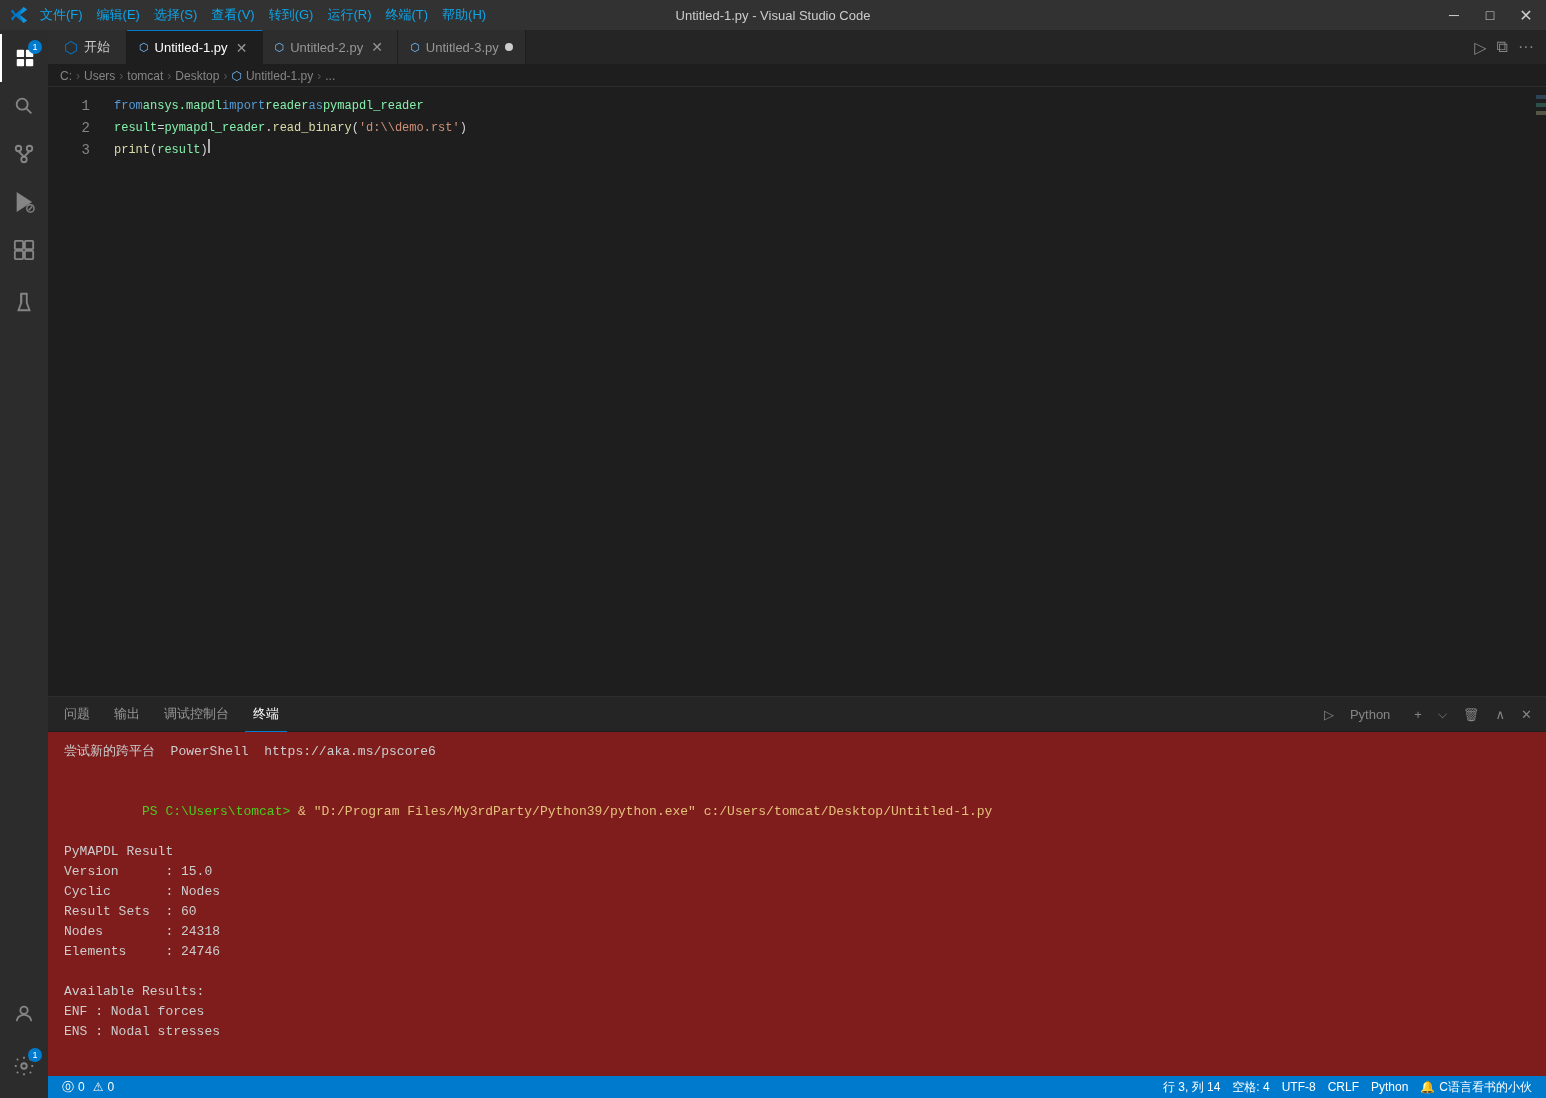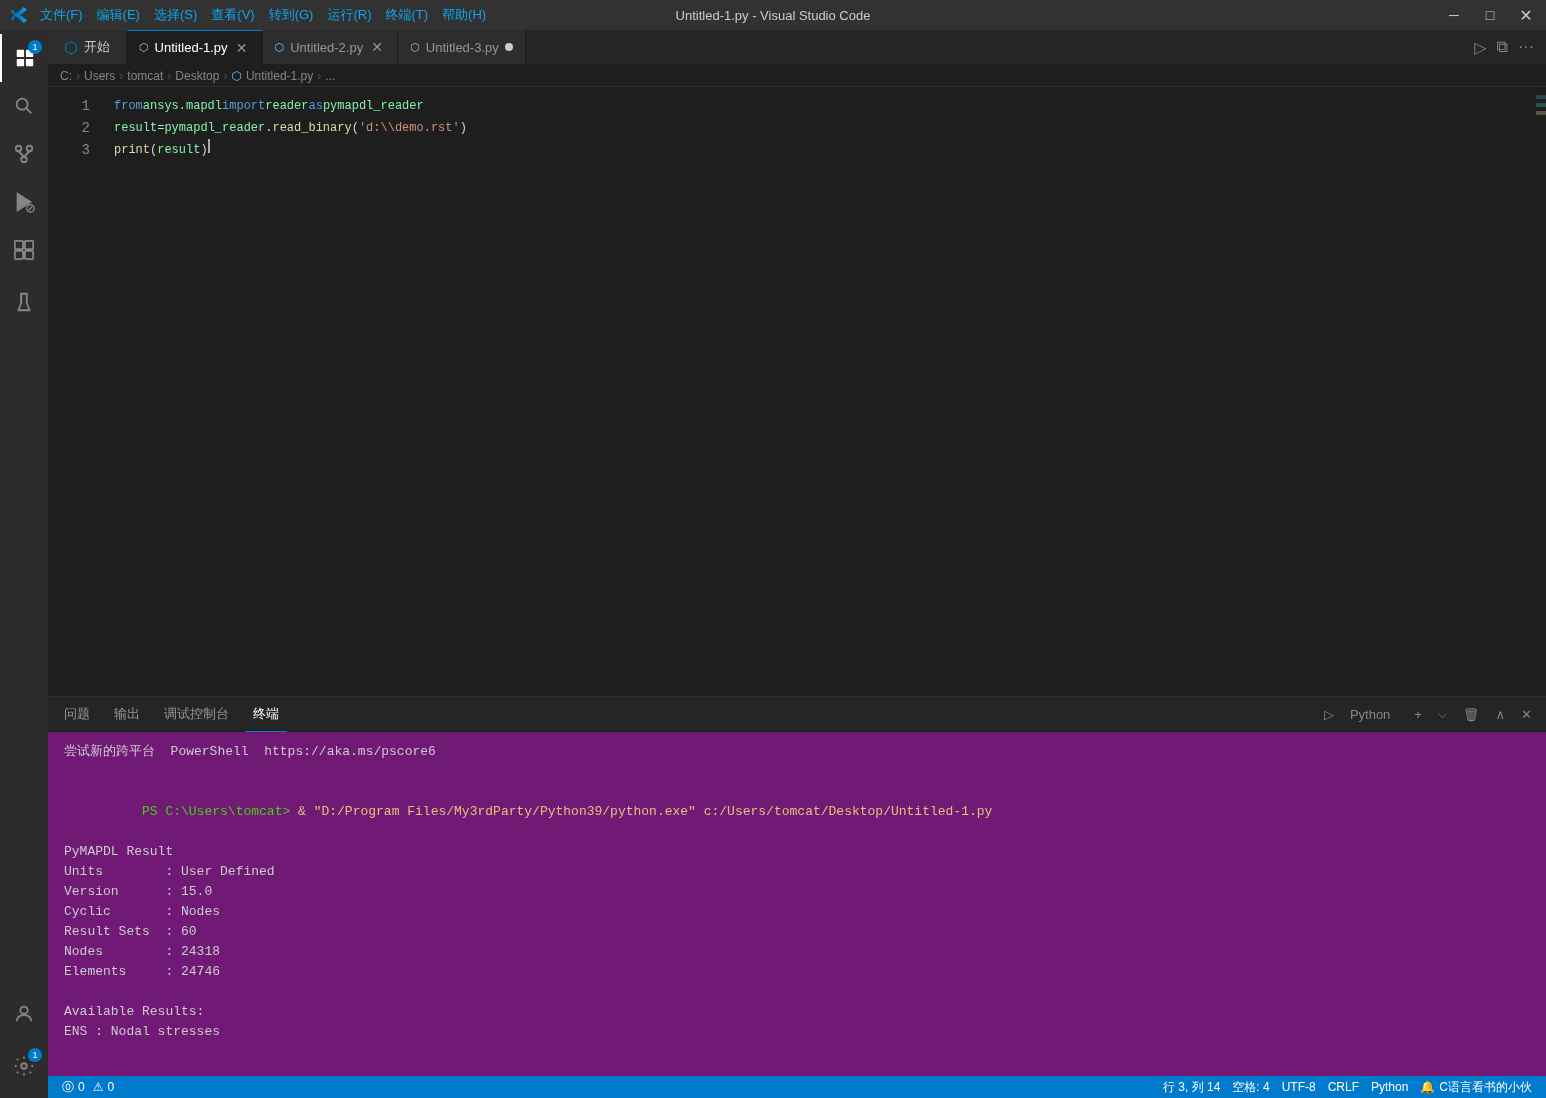--- a/index.html
+++ b/index.html
@@ -258,21 +258,21 @@
     
     #minimap {
       width: 10px;
       background: #1e1e1e;
       flex-shrink: 0;
     }
 
     
     #panel-area {
       height: 380px;
-      background: #701a75;
+      background: #7f1d1d;
       border-top: 1px solid #2d2d2d;
       display: flex;
       flex-direction: column;
       flex-shrink: 0;
     }
     #panel-tabs {
       height: 35px;
       background: #252526;
       display: flex;
       align-items: center;
@@ -560,28 +560,28 @@
         </div>
       </div>
 
       <div id="terminal-content">
         <div class="term-line">尝试新的跨平台  PowerShell  https://aka.ms/pscore6</div>
         <div class="term-line">&nbsp;</div>
         <div class="term-line">
           <span class="term-green">PS C:\Users\tomcat&gt; </span><span class="term-yellow">&amp; "D:/Program Files/My3rdParty/Python39/python.exe" c:/Users/tomcat/Desktop/Untitled-1.py</span>
         </div>
         <div class="term-line">PyMAPDL Result</div>
-        <div class="term-line">Units        : User Defined</div>
         <div class="term-line">Version      : 15.0</div>
         <div class="term-line">Cyclic       : Nodes</div>
         <div class="term-line">Result Sets  : 60</div>
         <div class="term-line">Nodes        : 24318</div>
         <div class="term-line">Elements     : 24746</div>
         <div class="term-line">&nbsp;</div>
         <div class="term-line">Available Results:</div>
+        <div class="term-line">ENF : Nodal forces</div>
         <div class="term-line">ENS : Nodal stresses</div>
 
         <div class="term-line"></div>
 
       </div>
     </div>
 
     <div id="status-bar">
       <div class="status-item">
         <span>⓪</span>

